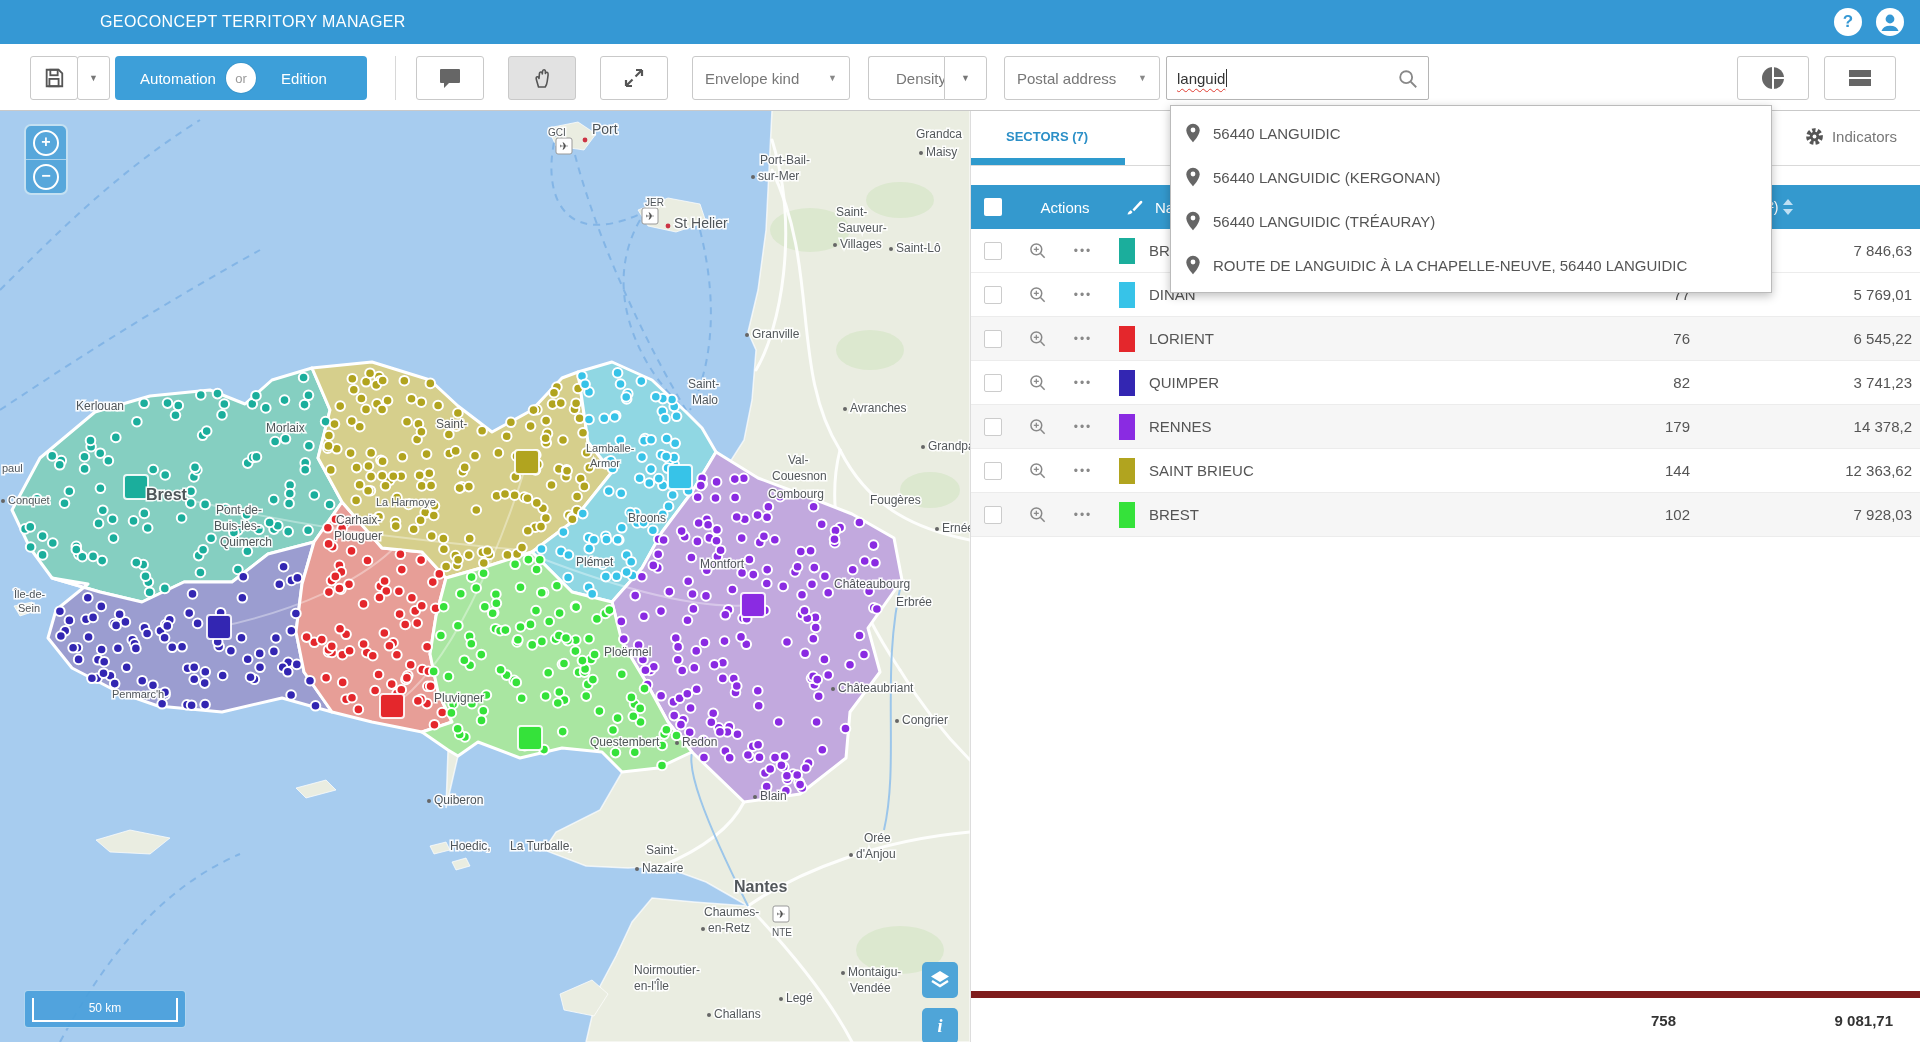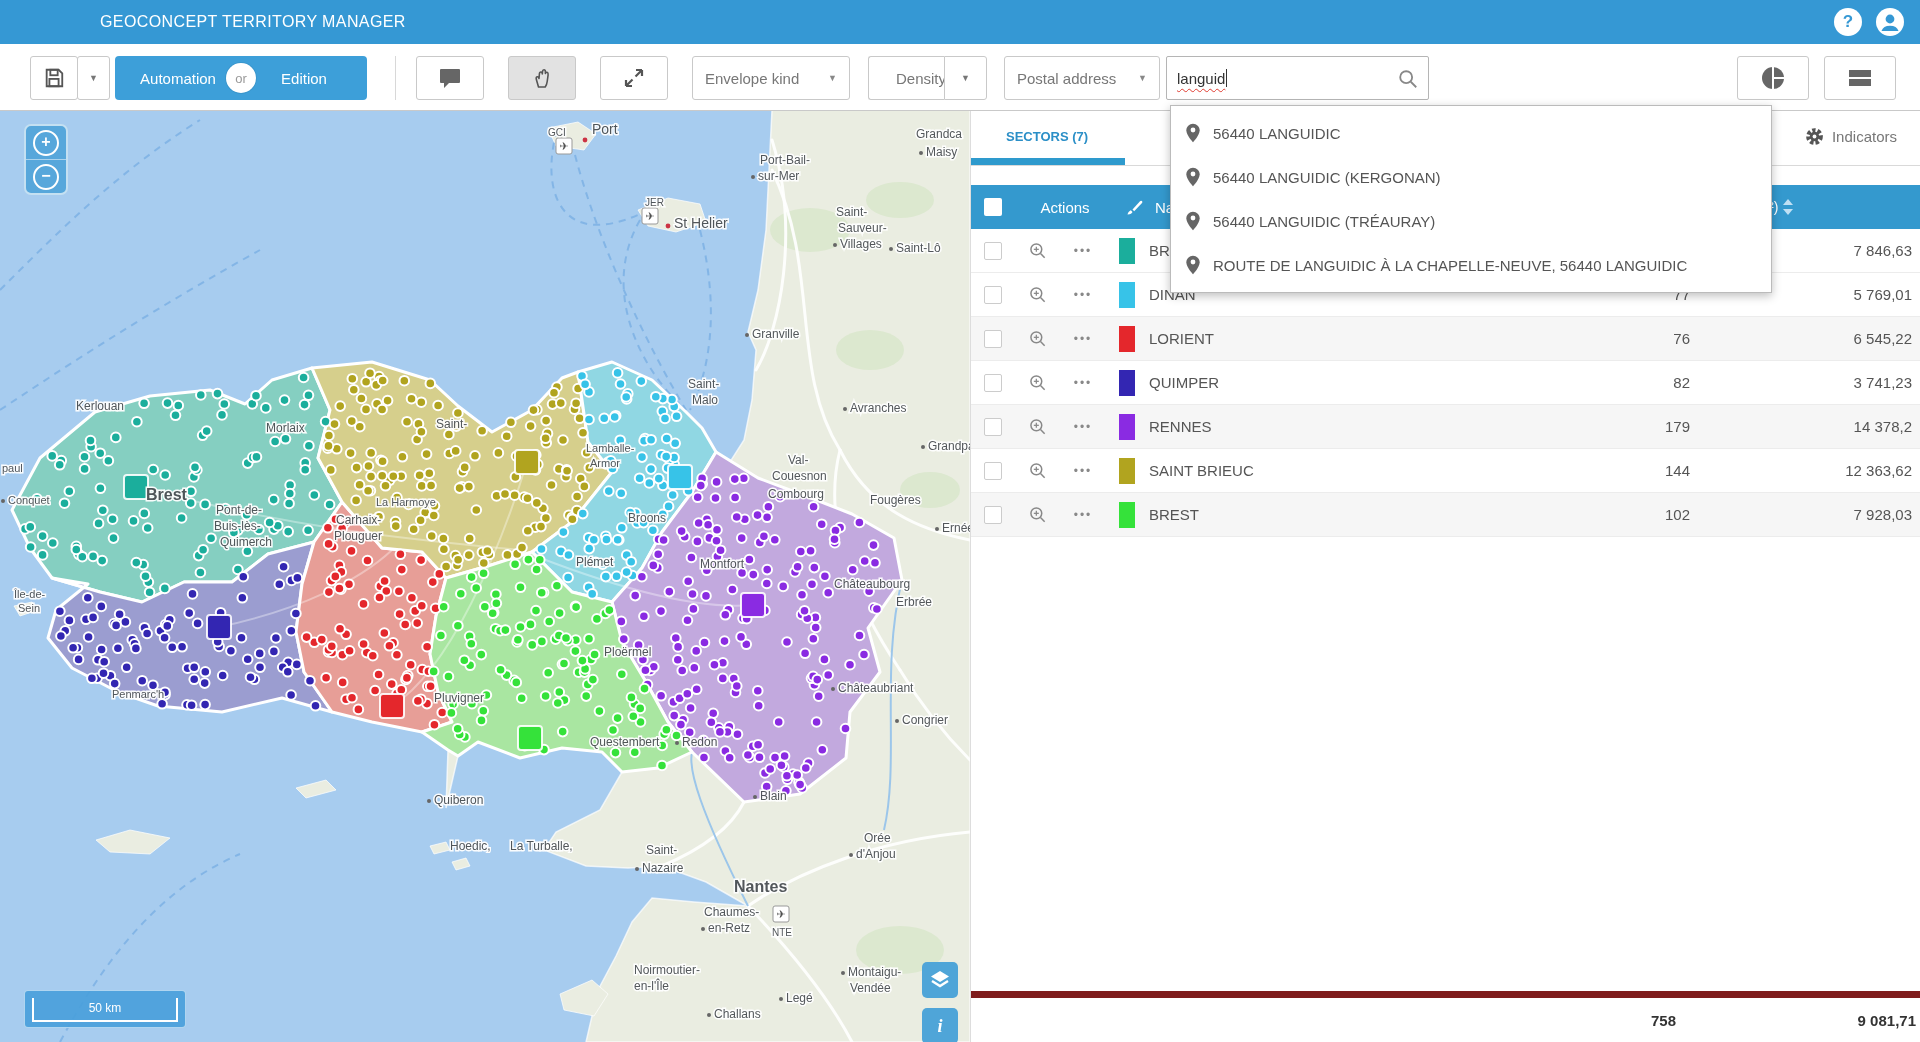--- a/index.html
+++ b/index.html
@@ -76,21 +76,21 @@
   .c-dots{width:44px;color:#888;letter-spacing:2px;font-size:12px;text-align:center;cursor:pointer;}
   .c-color{width:44px;display:flex;justify-content:center;}
   .c-color span{width:16px;height:26px;display:block;}
   .c-name{flex:1;}
   .c-count{width:180px;text-align:right;}
   .c-value{width:230px;text-align:right;padding-right:8px;box-sizing:border-box;}
   .tfoot{position:absolute;left:0;right:0;bottom:0;height:44px;border-top:7px solid #7f1d1d;display:flex;align-items:center;
          font-weight:bold;color:#333;font-size:15px;background:#fff;}
   .f-space{flex:1;}
   .f-count{width:180px;text-align:right;padding-right:14px;box-sizing:border-box;}
-  .f-value{width:230px;text-align:right;padding-right:4px;box-sizing:border-box;}
+  .f-value{width:230px;text-align:right;padding-right:27px;box-sizing:border-box;}
 
   
   .suggest{position:absolute;left:1170px;top:105px;width:600px;background:#fff;border:1px solid #bbb;
            box-shadow:0 3px 9px rgba(0,0,0,.25);z-index:60;padding:5px 0;}
   .sg-item{height:44px;display:flex;align-items:center;padding-left:14px;gap:12px;font-size:15px;color:#555;cursor:pointer;text-align:center;}
 </style>
 </head>
 <body>
 
 <div class="topbar">

